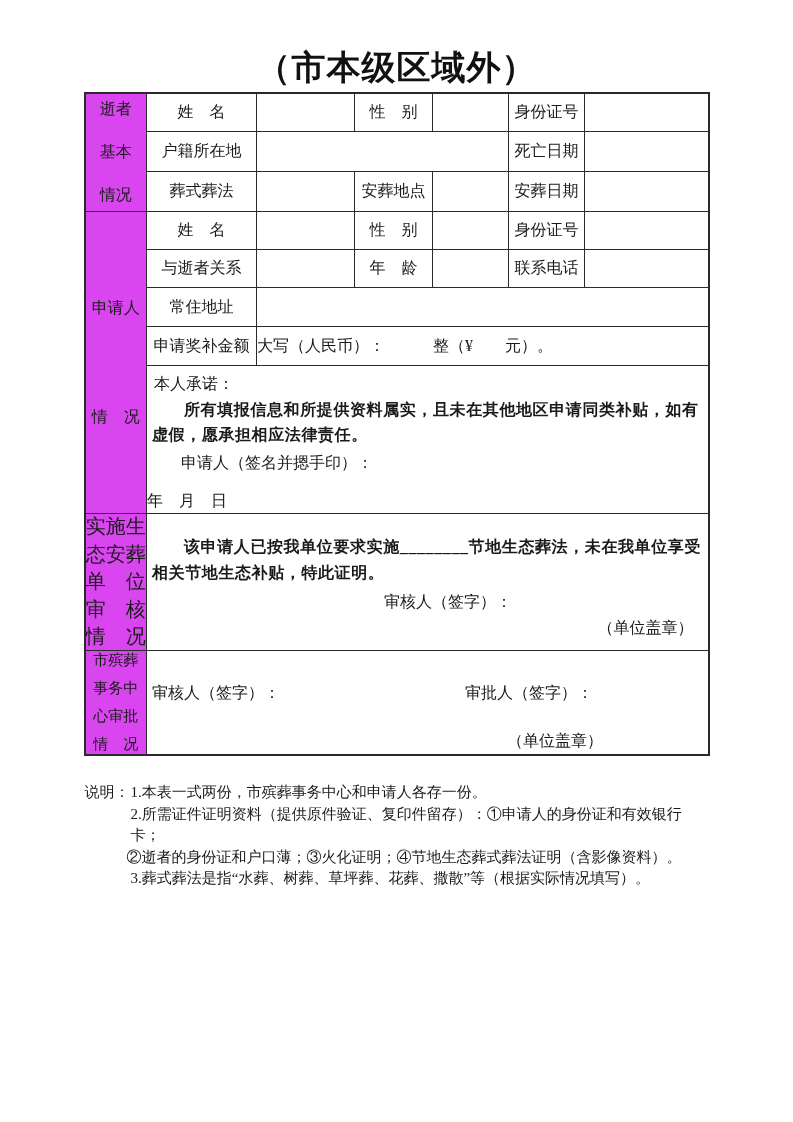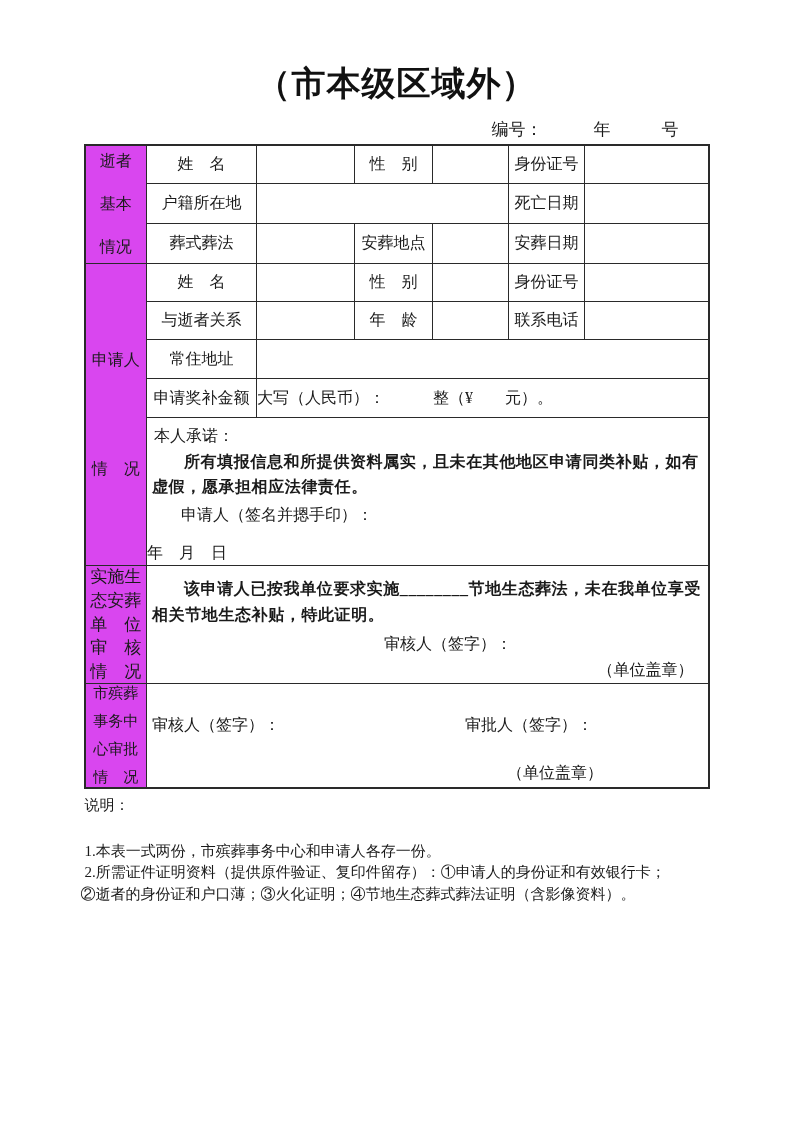--- a/index.html
+++ b/index.html
@@ -5,21 +5,21 @@
   html,body { margin:0; padding:0; }
   body {
     width:793px; height:1122px;
     background:#ffffff;
     color:#1a1a1a;
     font-family:"Liberation Serif","DejaVu Serif",serif;
   }
   .page { position:relative; width:793px; height:1122px; overflow:hidden; }
 
   .title {
-    margin:0 auto; padding-top:60px;
+    margin:0 auto; padding-top:44px;
     text-align:center;
     font-family:"Liberation Sans","DejaVu Sans",sans-serif;
     font-weight:bold;
     font-size:34px;
     line-height:1.4;
     letter-spacing:1px;
     color:#111;
   }
 
   .serial-row {
@@ -49,21 +49,21 @@
   col.c0{width:62px} col.c1{width:110px} col.c2{width:98px}
   col.c3{width:78px} col.c4{width:76px} col.c5{width:76px} col.c6{width:124px}
 
   .lbl { text-align:center; }
 
   
   th.sec { text-align:center; background:#d946ef; }
   .sec-lines { display:flex; flex-direction:column; justify-content:center; align-items:center; }
   .sec1 .sec-lines { gap:22px; font-size:16px; }
   .sec2 .sec-lines { gap:88px; font-size:16px; }
-  .sec3 .sec-lines { gap:2px; font-size:17px; line-height:1.28; }
+  .sec3 .sec-lines { gap:2px; font-size:20px; line-height:1.28; }
   .sec4 .sec-lines { gap:9px; font-size:15px; }
 
   
   .promise-cell { vertical-align:top; }
   .promise-cell > div { line-height:25px; }
   .promise-title { padding:5px 0 0 7px; }
   .promise-body {
     font-weight:bold;
     padding:1px 5px 0 5px;
     text-indent:2em;
@@ -86,38 +86,36 @@
   .cert-seal { text-align:right; padding:2px 14px 0 0; line-height:24px; }
 
   
   .approval-cell { vertical-align:top; }
   .approval-row { display:flex; padding:28px 0 0 0; line-height:24px; }
   .approval-row .reviewer { width:318px; padding-left:5px; box-sizing:border-box; }
   .approval-seal { padding:24px 0 0 360px; line-height:24px; }
 
   
   .notes {
-    width:624px; margin:6px auto 0;
+    width:624px; margin:26px auto 0;
     display:flex;
     font-size:15px;
     line-height:21.5px;
-    flex-direction:column;
   }
   .notes-label { flex:0 0 46px; white-space:nowrap; }
   .notes-items { flex:1; }
   .note-sub { margin-left:-4px; }
 </style>
 </head>
 <body>
 
 <div class="page">
 
   <div class="title">（市本级区域外）</div>
 
-  <div class="serial-row">编号：　　　年　　　号</div>
 
   <table class="form">
     <colgroup>
       <col class="c0">
         <col class="c1">
         <col class="c2">
         <col class="c3">
       <col class="c4">
         <col class="c5">
         <col class="c6">
@@ -229,16 +227,17 @@
     </tr>
   </tbody>
     </table>
 
   <div class="notes">
     <div class="notes-label">说明：</div>
     <div class="notes-items">
       <div>1.本表一式两份，市殡葬事务中心和申请人各存一份。</div>
       <div>2.所需证件证明资料（提供原件验证、复印件留存）：①申请人的身份证和有效银行卡；</div>
       <div class="note-sub">②逝者的身份证和户口薄；③火化证明；④节地生态葬式葬法证明（含影像资料）。</div>
+      <div>3.葬式葬法是指“水葬、树葬、草坪葬、花葬、撒散”等（根据实际情况填写）。</div>
     </div>
   </div>
 
 </div>
 
 </body></html>

